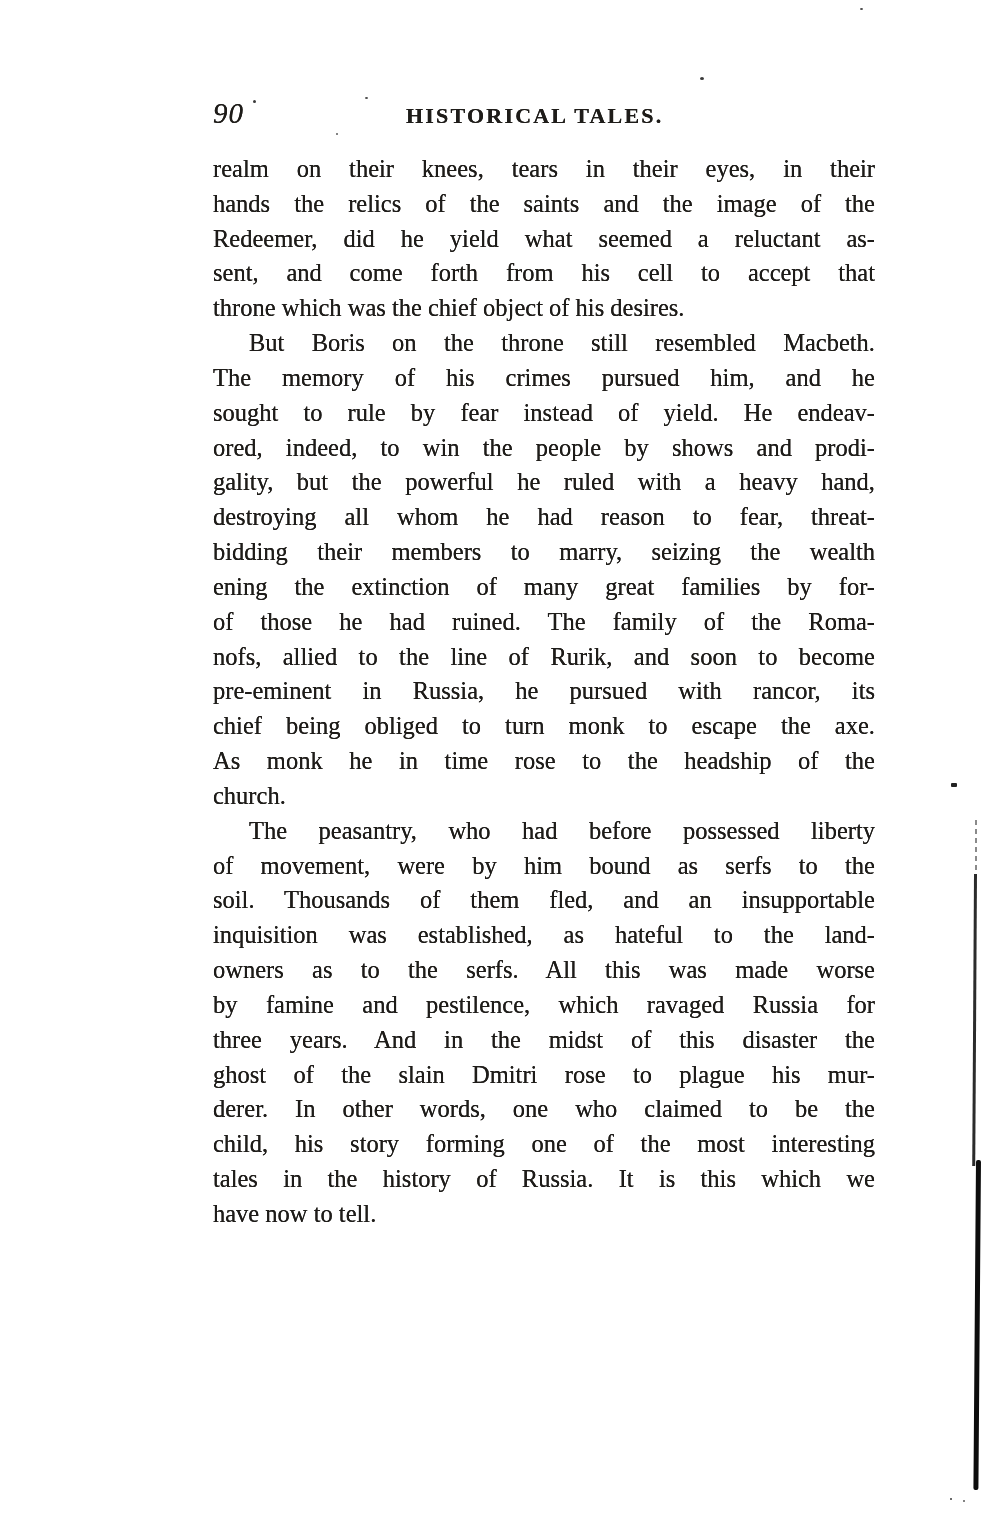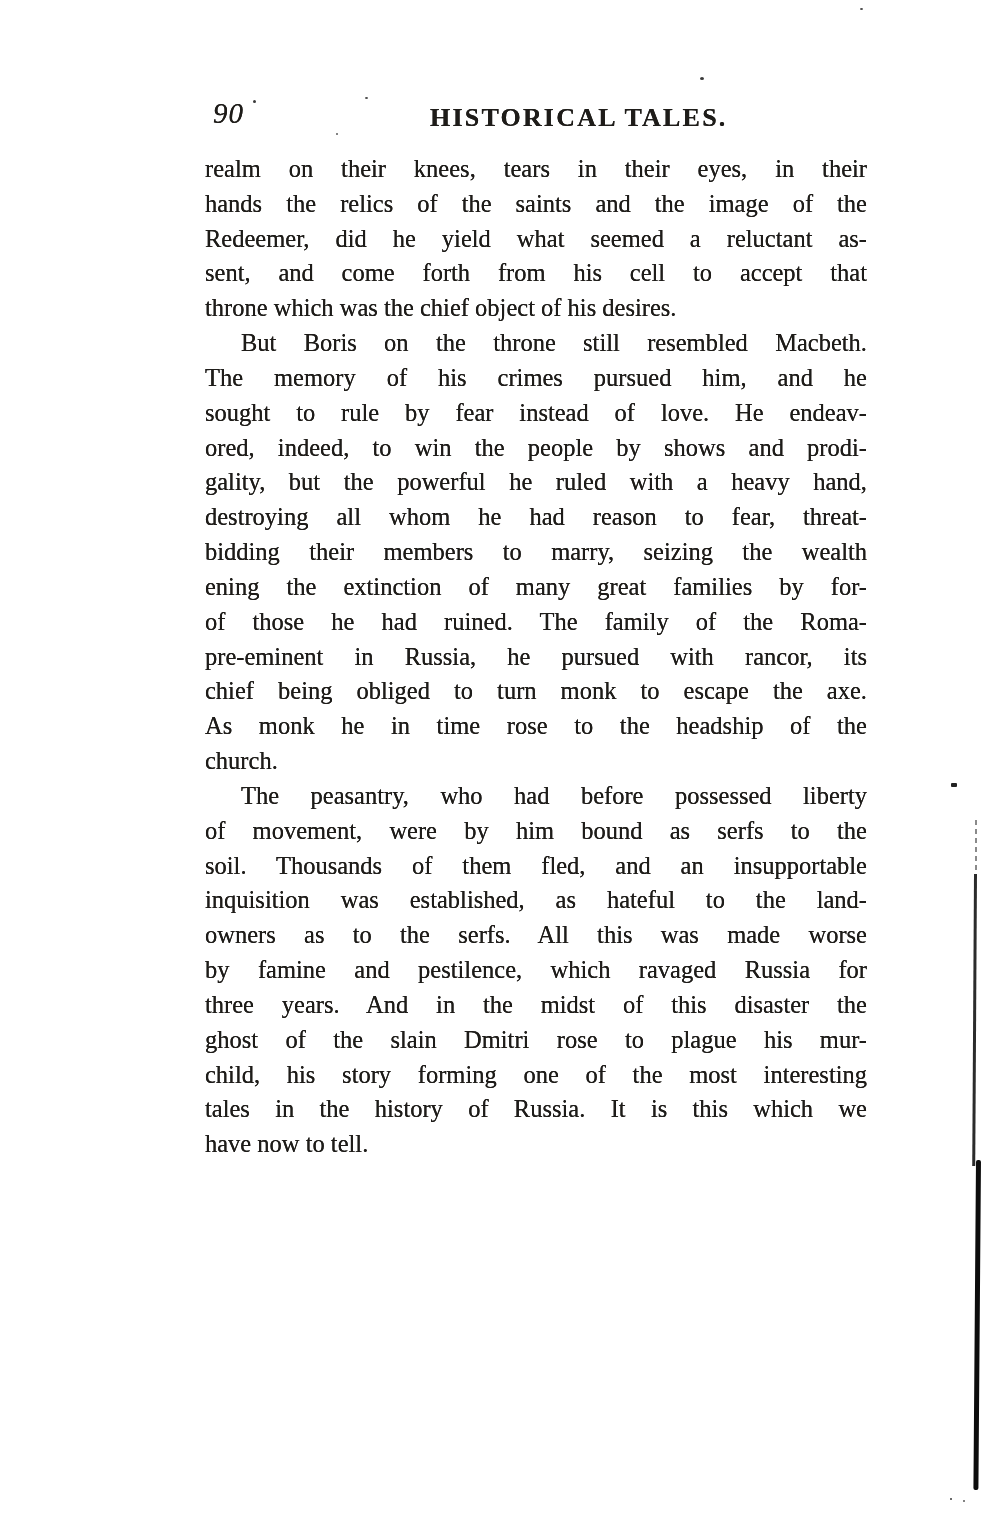--- a/index.html
+++ b/index.html
@@ -9,26 +9,26 @@
     font-family:"Liberation Serif", serif;
   }
   .page{position:absolute;inset:0;background:#ffffff;}
   .page-num{
     position:absolute;left:213px;top:99px;
     font-size:29px;line-height:1;letter-spacing:1px;
     text-shadow:0 0 0.6px currentColor;
     font-style:italic;
   }
   .running-title{
-    position:absolute;left:430px;top:105px;
-    font-size:26px;line-height:1;font-weight:bold;letter-spacing:2.2px;
+    position:absolute;left:406px;top:105px;
+    font-size:22px;line-height:1;font-weight:bold;letter-spacing:2.2px;
     text-shadow:0 0 0.4px currentColor;
   }
   .text-block{
-    position:absolute;left:205px;top:152px;width:662px;
+    position:absolute;left:213px;top:152px;width:662px;
     font-size:24.5px;line-height:34.84px;
     text-shadow:0 0 0.5px currentColor;
   }
   .ln{
     text-align:justify;
     text-align-last:justify;
     height:34.84px;
     white-space:normal;
   }
   .ln.pl{text-align-last:left;}
@@ -60,40 +60,42 @@
   <div class="text-block">
 
     <div class="ln">realm on their knees, tears in their eyes, in their</div>
     <div class="ln">hands the relics of the saints and the image of the</div>
     <div class="ln">Redeemer, did he yield what seemed a reluctant as-</div>
     <div class="ln">sent, and come forth from his cell to accept that</div>
     <div class="ln pl">throne which was the chief object of his desires.</div>
 
     <div class="ln in">But Boris on the throne still resembled Macbeth.</div>
     <div class="ln">The memory of his crimes pursued him, and he</div>
-    <div class="ln">sought to rule by fear instead of love.  He endeav-</div>
+    <div class="ln">sought to rule by fear instead of yield.  He endeav-</div>
     <div class="ln">ored, indeed, to win the people by shows and prodi-</div>
     <div class="ln">gality, but the powerful he ruled with a heavy hand,</div>
     <div class="ln">destroying all whom he had reason to fear, threat-</div>
     <div class="ln">bidding their members to marry, seizing the wealth</div>
     <div class="ln">ening the extinction of many great families by for-</div>
     <div class="ln">of those he had ruined.  The family of the Roma-</div>
+    <div class="ln">nofs, allied to the line of Rurik, and soon to become</div>
     <div class="ln">pre-eminent in Russia, he pursued with rancor, its</div>
     <div class="ln">chief being obliged to turn monk to escape the axe.</div>
     <div class="ln">As monk he in time rose to the headship of the</div>
     <div class="ln pl">church.</div>
 
     <div class="ln in">The peasantry, who had before possessed liberty</div>
     <div class="ln">of movement, were by him bound as serfs to the</div>
     <div class="ln">soil.  Thousands of them fled, and an insupportable</div>
     <div class="ln">inquisition was established, as hateful to the land-</div>
     <div class="ln">owners as to the serfs.  All this was made worse</div>
     <div class="ln">by famine and pestilence, which ravaged Russia for</div>
     <div class="ln">three years.  And in the midst of this disaster the</div>
     <div class="ln">ghost of the slain Dmitri rose to plague his mur-</div>
+    <div class="ln">derer.  In other words, one who claimed to be the</div>
     <div class="ln">child, his story forming one of the most interesting</div>
     <div class="ln">tales in the history of Russia.  It is this which we</div>
     <div class="ln pl">have now to tell.</div>
   </div>
 
   <div class="scanline-dash"></div>
   <div class="scanline-main"></div>
   <div class="scanline-thick"></div>
 
   <div class="speck" style="left:253px;top:100px;width:3px;height:3px;background:#3a3a3a;"></div>

